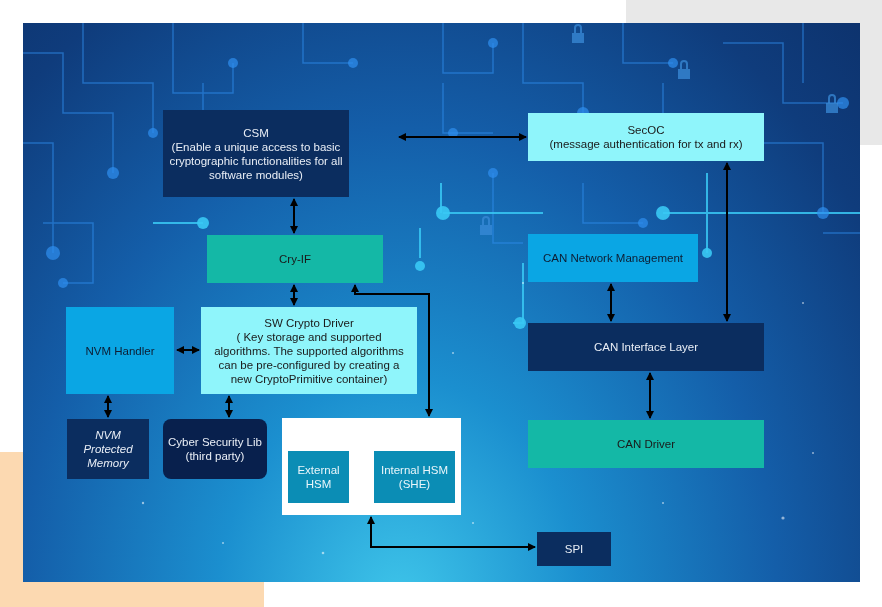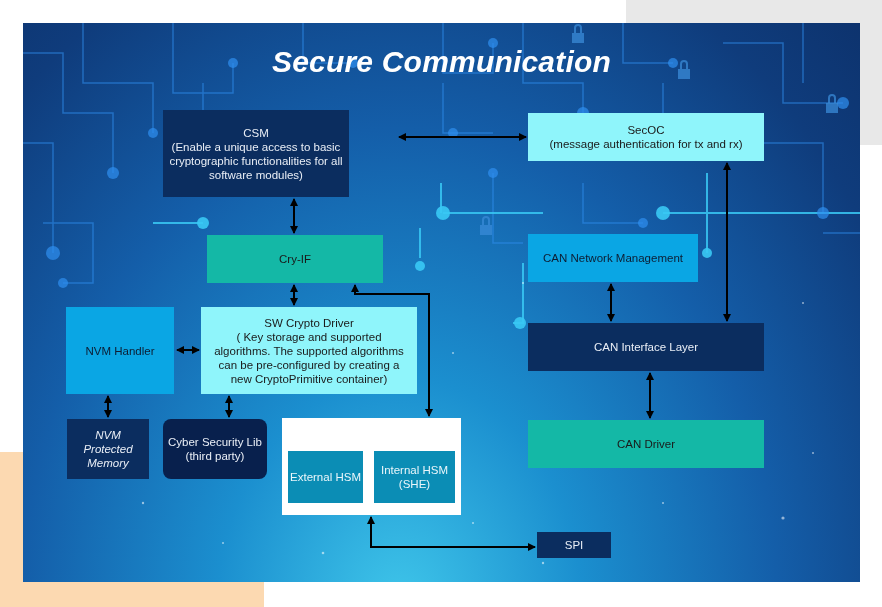--- a/index.html
+++ b/index.html
@@ -124,21 +124,20 @@
       <circle cx="520" cy="540" r="1.2"></circle>
       <circle cx="640" cy="480" r="1"></circle>
       <circle cx="760" cy="495" r="1.6"></circle>
       <circle cx="790" cy="430" r="1"></circle>
       <circle cx="780" cy="280" r="1"></circle>
       <circle cx="500" cy="260" r="1"></circle>
       <circle cx="250" cy="250" r="1"></circle>
       <circle cx="430" cy="330" r="1"></circle>
     </g>
   </svg>
-  <div class="title">Secure Communication</div>
 </div>
 
 <div class="box dark" style="left:163px;top:110px;width:186px;height:87px;">CSM
 (Enable a unique access to basic
 cryptographic functionalities for all
 software modules)</div>
 <div class="box cyan" style="left:528px;top:113px;width:236px;height:48px;">SecOC
 (message authentication for tx and rx)</div>
 <div class="box white" style="left:207px;top:235px;width:176px;height:48px;">Cry-IF</div>
 <div class="box cyan" style="left:201px;top:307px;width:216px;height:87px;">SW Crypto Driver
@@ -147,26 +146,26 @@
 can be pre-configured by creating a
 new CryptoPrimitive container)</div>
 <div class="box blue" style="left:66px;top:307px;width:108px;height:87px;">NVM Handler</div>
 <div class="box dark" style="left:67px;top:419px;width:82px;height:60px;font-style:italic;">NVM
 Protected
 Memory</div>
 <div class="box darker" style="left:163px;top:419px;width:104px;height:60px;border-radius:8px;">Cyber Security Lib
 (third party)</div>
 
 <div class="hw" style="left:282px;top:418px;width:179px;height:97px;">
-  <div class="box teal" style="left:6px;top:33px;width:75px;height:52px;">External HSM</div>
+  <div class="box teal" style="left:6px;top:33px;width:61px;height:52px;">External HSM</div>
   <div class="box teal" style="left:92px;top:33px;width:81px;height:52px;">Internal HSM
 (SHE)</div>
 </div>
 
-<div class="box dark" style="left:537px;top:532px;width:74px;height:26px;">SPI</div>
+<div class="box dark" style="left:537px;top:532px;width:74px;height:34px;">SPI</div>
 <div class="box blue" style="left:528px;top:234px;width:170px;height:48px;">CAN Network Management</div>
 <div class="box dark" style="left:528px;top:323px;width:236px;height:48px;">CAN Interface Layer</div>
 <div class="box white" style="left:528px;top:420px;width:236px;height:48px;">CAN Driver</div>
 
 <svg class="arrows" viewBox="0 0 882 607">
   <defs>
     <marker id="ah" markerWidth="8" markerHeight="8" refX="7" refY="4" orient="auto-start-reverse" markerUnits="userSpaceOnUse">
       <path d="M0 0 L8 4 L0 8 Z" fill="#000"></path>
     </marker>
   </defs>

